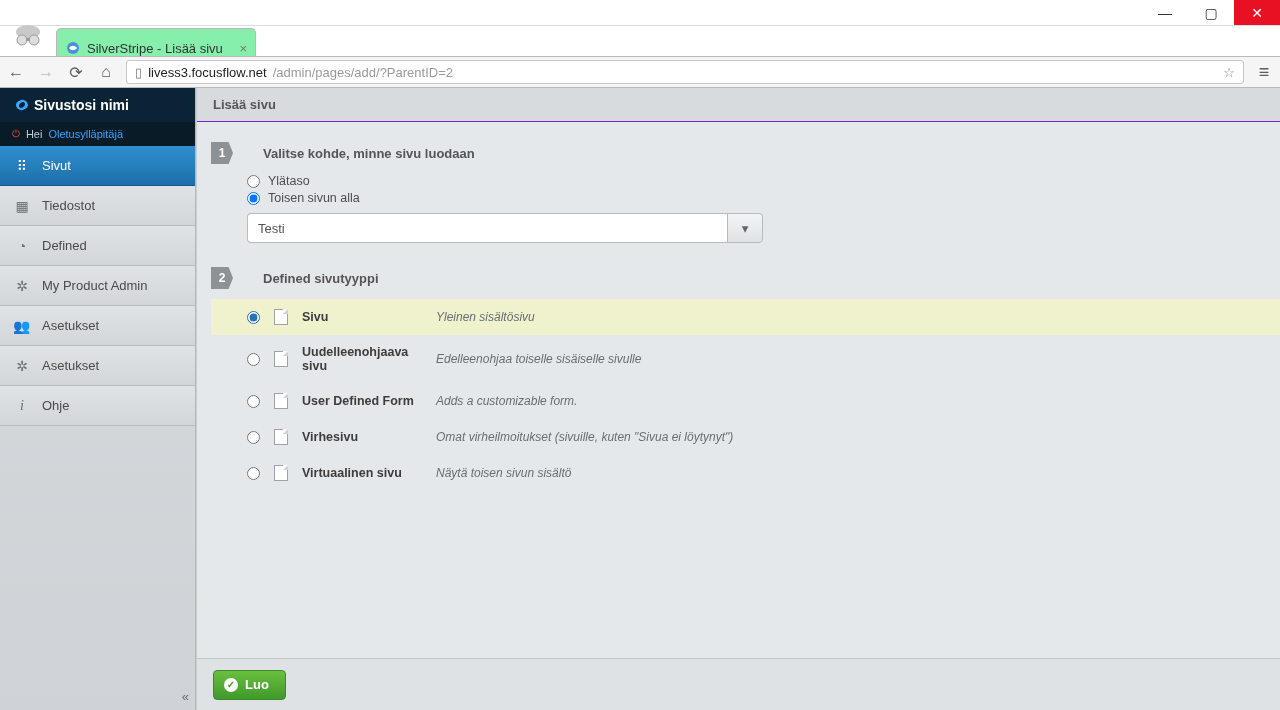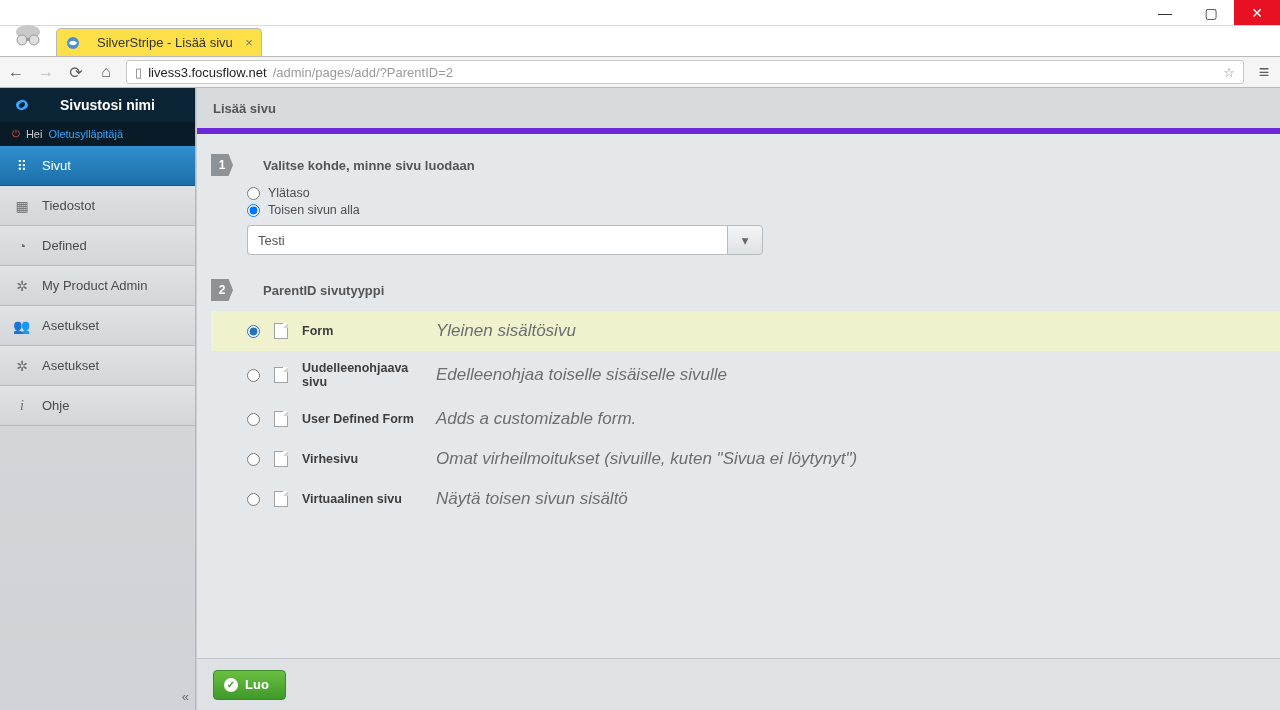--- a/index.html
+++ b/index.html
@@ -6,56 +6,56 @@
 html, body { width: 1280px; height: 710px; font-family: Arial, Helvetica, sans-serif; font-size: 13px; color: #333; overflow: hidden; }
 
 
 .winchrome { height: 26px; background: #fff; display: flex; justify-content: flex-end; border-bottom: 1px solid #dcdcdc; }
 .winbtn { width: 46px; height: 100%; display:flex; align-items:center; justify-content:center; font-size:14px; color:#333; }
 .winbtn.close { background:#e81123; color:#fff; }
 
 
 .tabstrip { height: 30px; display:flex; align-items:flex-end; padding-left:56px; background:#fff; position:relative; }
 .incognito { position:absolute; left:8px; top:-12px; width:40px; height:40px; }
-.tab { height:28px; border:1px solid #b8b8b8; border-bottom:none; border-top-left-radius:5px; border-top-right-radius:5px; background:#fde047; display:flex; align-items:center; padding:0 28px 0 8px; gap:16px; min-width:200px; position:relative; }
+.tab { height:28px; border:1px solid #b8b8b8; border-bottom:none; border-top-left-radius:5px; border-top-right-radius:5px; background:#86efac; display:flex; align-items:flex-end; padding:0 28px 0 8px; gap:6px; min-width:200px; position:relative; }
 .tab .favicon { width:16px; height:16px; display:flex; align-items:center; justify-content:center; }
 .tab .tclose { position:absolute; right:8px; font-size:13px; color:#777; }
 
 
 .urlrow { height:32px; border-top:1px solid #b8b8b8; border-bottom:1px solid #b8b8b8; background:#f5f5f5; display:flex; align-items:center; padding:0 6px; gap:10px; }
 .urlrow .navicn { width:20px; text-align:center; color:#5d5d5d; font-size:16px; }
 .urlrow .navicn.disabled { color:#bdbdbd; }
 .urlbox { flex:1; height:24px; border:1px solid #c9c9c9; border-radius:3px; background:#fff; display:flex; align-items:center; padding:0 8px; gap:6px; }
 .urlbox .globe { color:#7a7a7a; font-size:13px; }
 .urlbox .url-dark { color:#222; }
 .urlbox .url-light { color:#9a9a9a; }
 .urlbox .star { margin-left:auto; color:#888; }
 .urlrow .menu { width:20px; text-align:center; color:#5d5d5d; font-size:18px; }
 
 
 .app { display:flex; height:calc(710px - 26px - 30px - 32px); }
 
 
 .sidebar { width:196px; background:linear-gradient(#d6dadd,#cfd3d7); border-right:1px solid #b5b9bc; display:flex; flex-direction:column; position:relative; }
-.brand { height:34px; background:linear-gradient(#0b2435,#0b2435); color:#fff; display:flex; align-items:center; padding:0 12px; font-weight:bold; font-size:14px; gap:28px; }
+.brand { height:34px; background:linear-gradient(#0b2435,#0b2435); color:#fff; display:flex; align-items:center; padding:0 12px; font-weight:bold; font-size:14px; gap:2px; }
 .brand .logo svg { display:block; }
 .greet { background:#091b27; color:#c5ced5; font-size:11px; padding:6px 12px; display:flex; align-items:center; gap:6px; }
 .greet .pwr { color:#e74c3c; font-size:10px; }
 .greet a { color:#39a6ff; text-decoration:none; }
 
 .navitems { display:flex; flex-direction:column; }
 .navitem { height:40px; display:flex; align-items:center; gap:12px; padding:0 14px; border-bottom:1px solid #b8bcc0; background:linear-gradient(#e0e3e6,#d2d6d9); color:#4a4a4a; font-size:13px; cursor:pointer; }
 .navitem.active { background:linear-gradient(#2f8fcf,#1d6fa8); color:#fff; border-bottom:1px solid #155a86; }
 .navitem .nicon { width:16px; display:inline-flex; justify-content:center; color:#6b6f73; font-size:14px; }
 .navitem.active .nicon { color:#fff; }
 .collapse-handle { position:absolute; bottom:6px; right:6px; color:#6a6e72; font-size:13px; }
 
 
 .main { flex:1; display:flex; flex-direction:column; background:#e5e8eb; border-left:1px solid #c9cdd1; }
-.mainhdr { height:46px; display:flex; align-items:center; padding:0 16px; background:#d7dbde; border-bottom:6px solid #6d28d9; font-weight:bold; color:#555; }
+.mainhdr { height:34px; display:flex; align-items:center; padding:0 16px; background:#d7dbde; border-bottom:1px solid #6d28d9; font-weight:bold; color:#555; }
 .mainbody { flex:1; padding:14px 0 0 14px; position:relative; overflow:hidden; }
 
 .step { display:flex; align-items:center; gap:12px; margin:6px 0 10px 0; }
 .stepnum { width:22px; height:22px; background:#8d9296; color:#fff; font-weight:bold; display:flex; align-items:center; justify-content:center; font-size:12px; clip-path: polygon(0 0, 80% 0, 100% 50%, 80% 100%, 0 100%); }
 .steptitle { font-weight:bold; color:#555;margin-left:18px; }
 
 .step1-body { margin: 9px 0 20px 36px; }
 .radio-row { display:flex; align-items:center; gap:8px; color:#4d4d4d; font-size:12.5px; margin:3px 0; }
 .radio-row input { margin:0; }
 
@@ -63,21 +63,21 @@
 .combo input { flex:1; height:30px; border:1px solid #b6bbbf; border-right:none; border-radius:4px 0 0 4px; padding:0 10px; font-size:13px; color:#555; background:#fff; }
 .combo button { width:36px; border:1px solid #b6bbbf; border-radius:0 4px 4px 0; background:linear-gradient(#f3f4f6,#dfe2e5); color:#666; cursor:pointer; }
 
 .ptypes { margin-top:4px; }
 .ptype { display:flex; align-items:center; gap:14px; padding:10px 18px 10px 36px; }
 .ptype.selected { background:#f0f2cd; }
 .ptype input[type=radio] { margin:0; accent-color:#2773b5; }
 .ptype .picon { width:14px; height:16px; border:1px solid #9fa3a7; background:#fff; position:relative; }
 .ptype .picon::after { content:""; position:absolute; right:-1px; top:-1px; width:5px; height:5px; background:linear-gradient(135deg,#fff 48%, #cfd3d7 52%); }
 .ptype .pname { width:120px; font-weight:bold; color:#3d3d3d; font-size:12.5px; }
-.ptype .pdesc { color:#6a6e72; font-style:italic; font-size:17px; }
+.ptype .pdesc { color:#6a6e72; font-style:italic; font-size:12px; }
 
 .footer { position:absolute; left:0; right:0; bottom:0; height:52px; border-top:1px solid #c1c5c8; background:#dfe2e5; display:flex; align-items:center; padding:0 16px; }
 .create-btn { height:30px; padding:0 16px 0 10px; border:1px solid #3a8a2e; border-radius:4px; background:linear-gradient(#6abf3f,#3f9a2b); color:#fff; font-weight:bold; display:flex; align-items:center; gap:7px; cursor:pointer; font-size:13px; }
 .create-btn .chk { width:14px; height:14px; border-radius:50%; background:#fff; color:#3f9a2b; display:flex; align-items:center; justify-content:center; font-size:10px; }
 </style>
 </head>
 <body>
 
 <div class="winchrome">
   <div class="winbtn">—</div>
@@ -193,28 +193,28 @@
         <div class="combo">
           <input type="text" readonly="" value="Testi" style="">
           <button>
             <span>▾</span>
           </button>
         </div>
       </div>
 
       <div class="step" style="margin-top:24px">
         <div class="stepnum">2</div>
-        <div class="steptitle">ParentID sivutyyppi</div>
+        <div class="steptitle">Defined sivutyyppi</div>
       </div>
 
       <div class="ptypes">
         <label class="ptype selected">
           <input type="radio" name="ptype" checked="" style="">
           <span class="picon"></span>
-          <span class="pname">Form</span>
+          <span class="pname">Sivu</span>
           <span class="pdesc">Yleinen sisältösivu</span>
         </label>
         <label class="ptype">
           <input type="radio" name="ptype" style="">
           <span class="picon"></span>
           <span class="pname">Uudelleenohjaava sivu</span>
           <span class="pdesc">Edelleenohjaa toiselle sisäiselle sivulle</span>
         </label>
         <label class="ptype">
           <input type="radio" name="ptype" style="">

